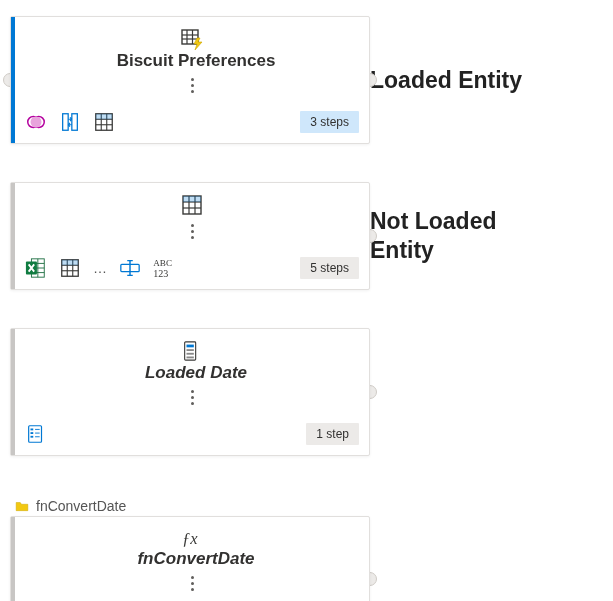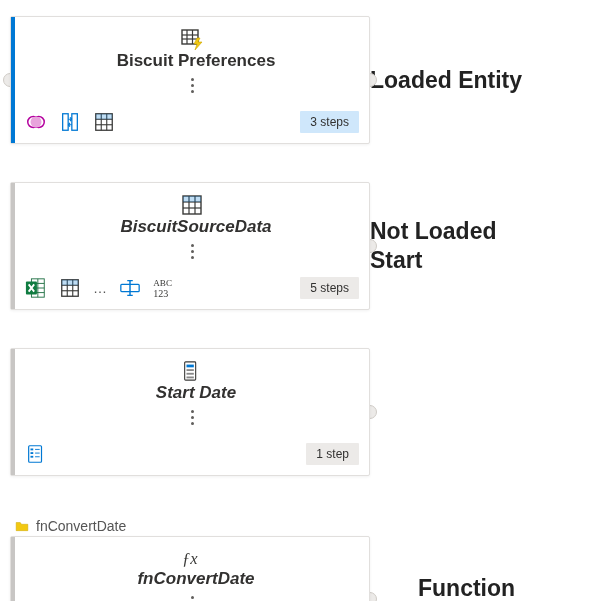--- a/index.html
+++ b/index.html
@@ -286,21 +286,20 @@
     <div class="card-area">
       <div class="dot right"></div>
       <div class="card">
         <div class="bar"></div>
         <div class="head">
           <span class="icon">
             <svg width="24" height="24">
                 <use href="#grid-icon"></use>
               </svg>
           </span>
-          <span class="title italic">BiscuitSourceData</span>
           <div class="more-btn">
             <div class="more-dots">
                 <span></span>
                 <span></span>
                 <span></span>
               </div>
           </div>
         </div>
         <div class="body">
           <div class="icon-row">
@@ -324,35 +323,35 @@
                 <svg width="28" height="22">
                   <use href="#abc123-icon"></use>
                 </svg>
               </span>
           </div>
           <span class="steps-badge">5 steps</span>
         </div>
       </div>
     </div>
     <div class="label" style="white-space:pre-line">Not Loaded
-Start</div>
+Entity</div>
   </div>
 
   <div class="row">
     <div class="card-area">
       <div class="dot right"></div>
       <div class="card">
         <div class="bar"></div>
         <div class="head">
           <span class="icon">
             <svg width="22" height="24">
                 <use href="#parameter-icon"></use>
               </svg>
           </span>
-          <span class="title italic">Start Date</span>
+          <span class="title italic">Loaded Date</span>
           <div class="more-btn">
             <div class="more-dots">
                 <span></span>
                 <span></span>
                 <span></span>
               </div>
           </div>
         </div>
         <div class="body">
           <div class="icon-row">
@@ -403,16 +402,15 @@
                   <svg width="24" height="22">
                     <use href="#fx-icon"></use>
                   </svg>
                 </span>
             </div>
             <span class="steps-badge">1 step</span>
           </div>
         </div>
       </div>
     </div>
-    <div class="label">Function</div>
   </div>
 
 </div>
 
 </body></html>

